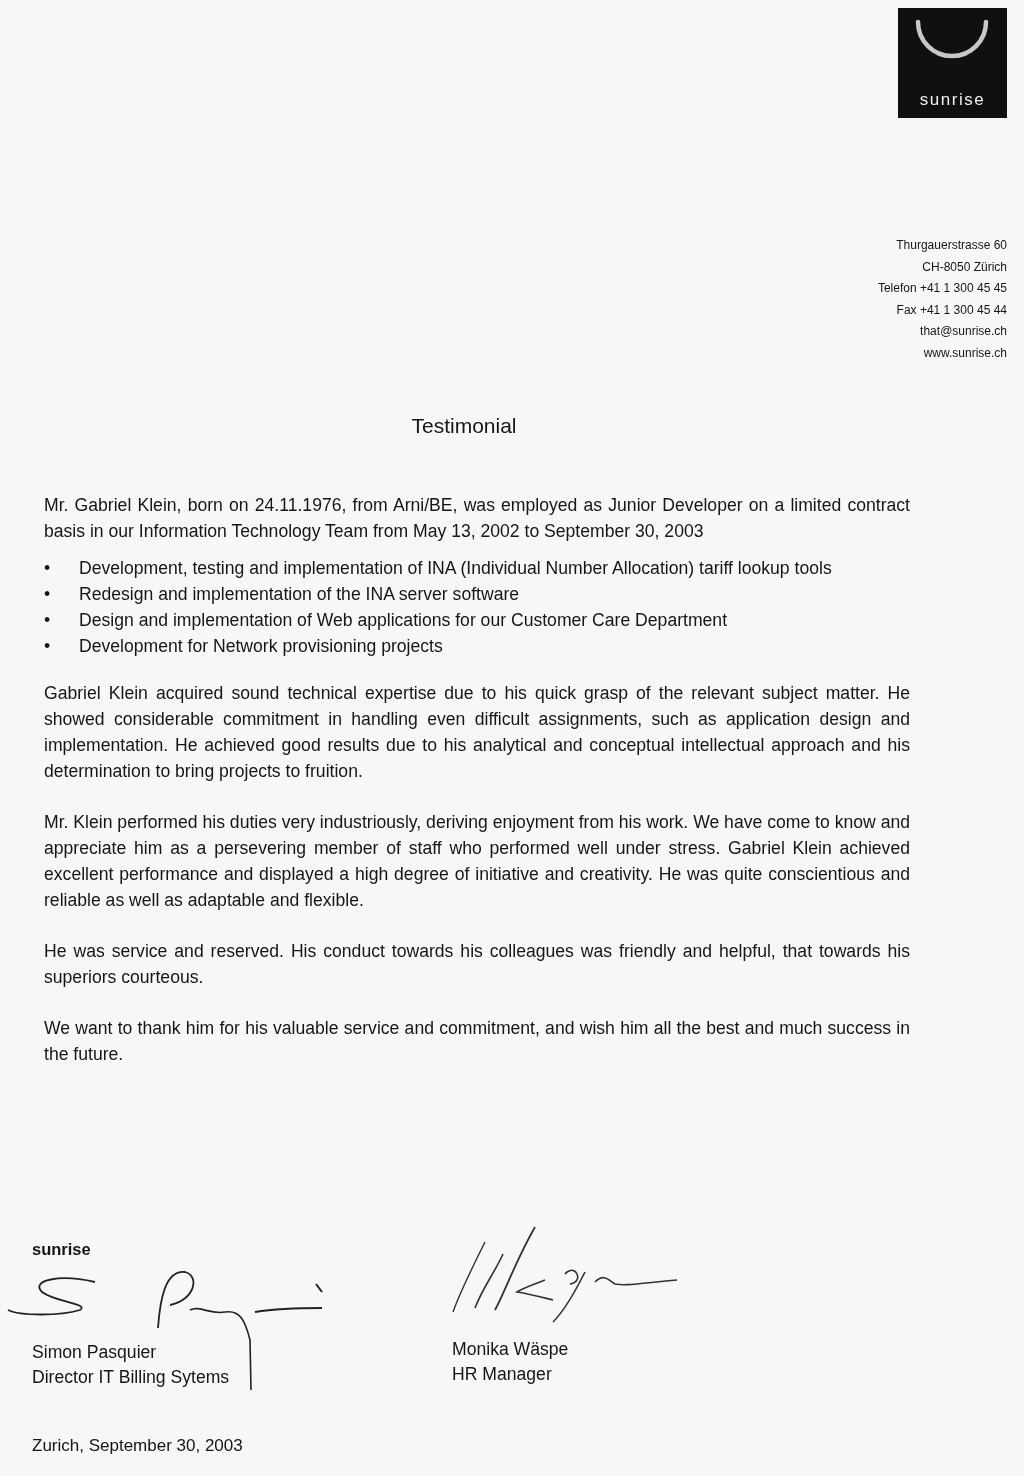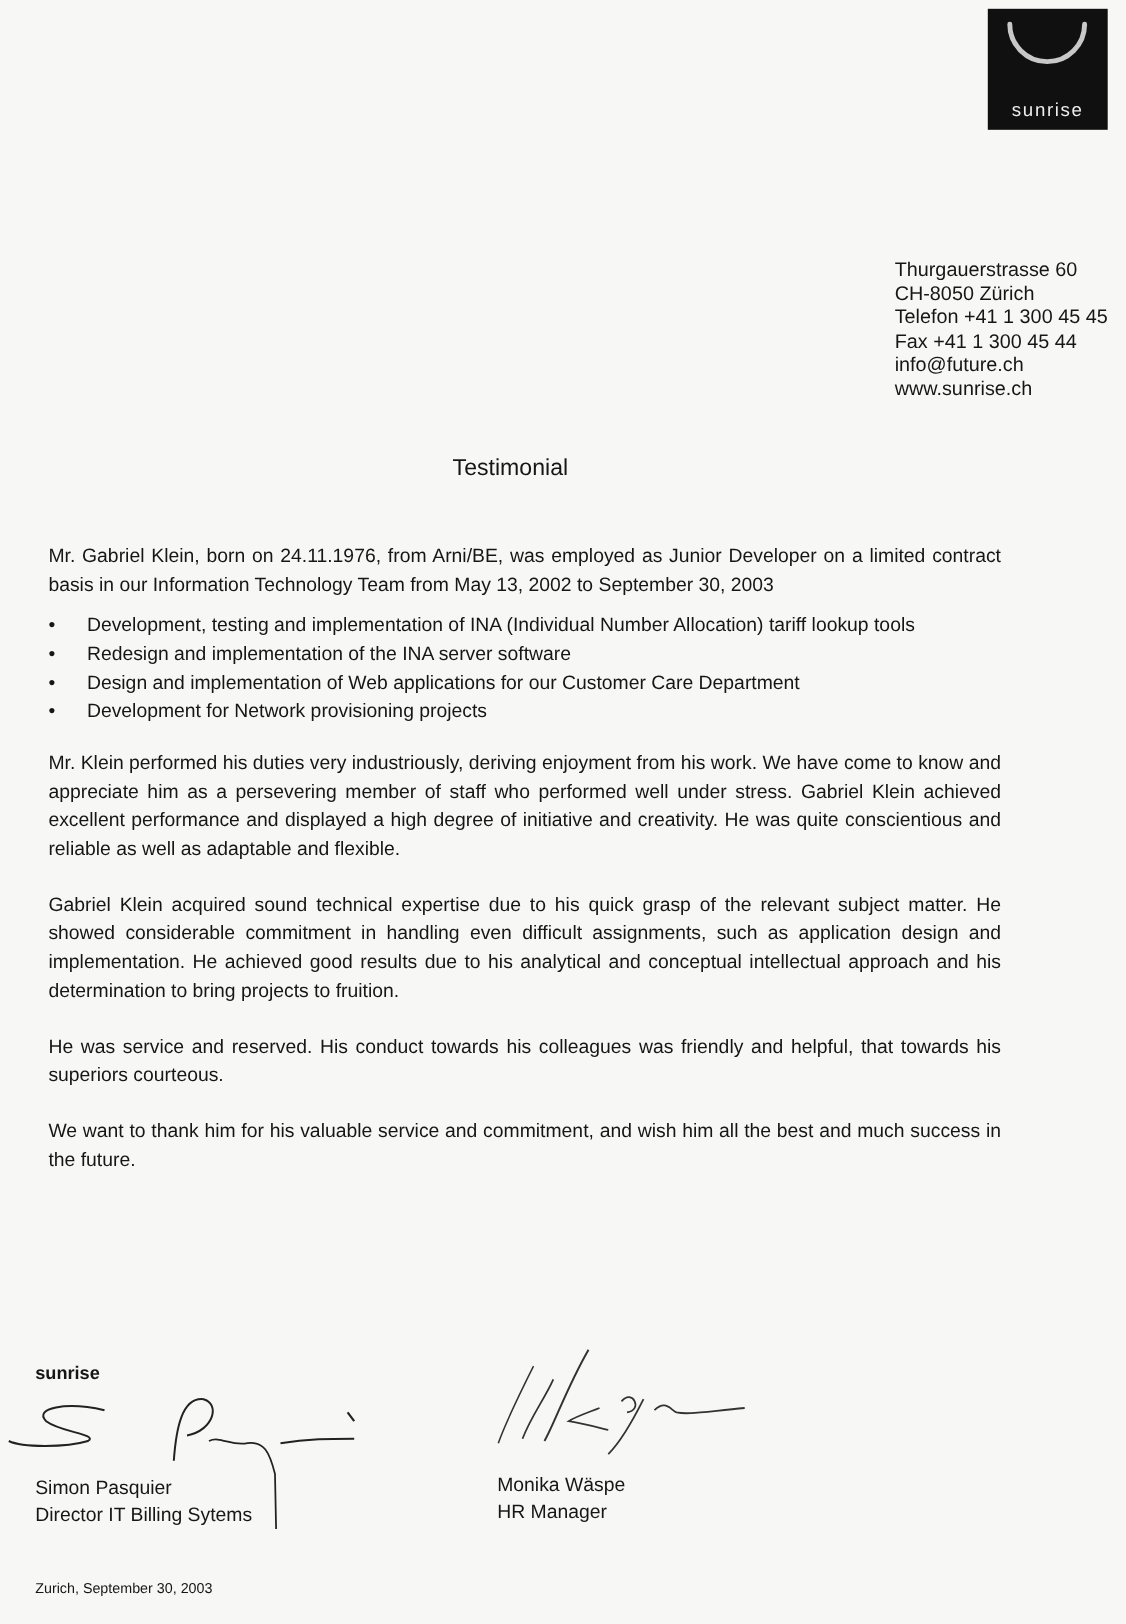--- a/index.html
+++ b/index.html
@@ -2,63 +2,63 @@
 <html><head>
 <meta charset="utf-8">
 <style>
   html, body { margin:0; padding:0; }
   body { width:1024px; height:1476px; background:#f7f7f5; position:relative; overflow:hidden;
          font-family:"Liberation Sans", sans-serif; color:#161616; }
   .logo { position:absolute; left:898px; top:8px; width:109px; height:110px; background:#101010; }
   .logo svg { position:absolute; left:0; top:0; }
   .logo-text { position:absolute; left:0; right:0; bottom:8px; text-align:center; color:#eee;
                font-size:17px; letter-spacing:1.5px; }
-  .address { position:absolute; right:17px; top:235px; text-align:left; font-size:18px; line-height:21.5px; }
+  .address { position:absolute; right:17px; top:235px; text-align:right; font-size:12px; line-height:21.5px; }
   .title { position:absolute; left:0; width:928px; top:414px; text-align:center; font-weight:normal; font-size:21px; }
   .body { position:absolute; left:44px; width:866px; top:492px; font-size:17.6px; line-height:26px; }
   .body p { margin:0 0 25px 0; text-align:justify; }
   .body ul { margin:-14px 0 21px 0; padding:0; list-style:none; }
   .body li { position:relative; padding-left:35px; }
   .body li::before { content:"•"; position:absolute; left:0; }
   .company { position:absolute; left:32px; top:1240px; font-weight:bold; font-size:16.5px; }
   .sig { position:absolute; font-size:17.6px; line-height:25px; }
-  .date { position:absolute; left:32px; top:1436px; font-size:13px; }
+  .date { position:absolute; left:32px; top:1436px; font-size:17px; }
   .sig-svg { position:absolute; }
 </style>
 </head>
 <body>
 
 <div class="logo">
   <svg width="109" height="80">
     <path d="M20 14 A34 34 0 0 0 88 14" fill="none" stroke="#c8c8c8" stroke-width="4.5" stroke-linecap="round"></path>
   </svg>
   <div class="logo-text">sunrise</div>
 </div>
 
 <div class="address">
   <div>Thurgauerstrasse 60</div>
   <div>CH-8050  Zürich</div>
   <div>Telefon +41 1 300 45 45</div>
   <div>Fax +41 1 300 45 44</div>
-  <div>info@future.ch</div>
+  <div>that@sunrise.ch</div>
   <div>www.sunrise.ch</div>
 </div>
 
 <div class="title">Testimonial</div>
 
 <div class="body">
   <p>Mr. Gabriel Klein, born on 24.11.1976, from Arni/BE, was employed as Junior Developer on a limited contract basis in our Information Technology Team from May 13, 2002 to September 30, 2003</p>
   <ul>
     <li>Development, testing and implementation of INA (Individual Number Allocation) tariff lookup tools</li>
     <li>Redesign and implementation of the INA server software</li>
     <li>Design and implementation of Web applications for our Customer Care Department</li>
     <li>Development for Network provisioning projects</li>
   </ul>
+  <p>Gabriel Klein acquired sound technical expertise due to his quick grasp of the relevant subject matter. He showed considerable commitment in handling even difficult assignments, such as application design and implementation. He achieved good results due to his analytical and conceptual intellectual approach and his determination to bring projects to fruition.</p>
   <p>Mr. Klein performed his duties very industriously, deriving enjoyment from his work. We have come to know and appreciate him as a persevering member of staff who performed well under stress. Gabriel Klein achieved excellent performance and displayed a high degree of initiative and creativity. He was quite conscientious and reliable as well as adaptable and flexible.</p>
-  <p>Gabriel Klein acquired sound technical expertise due to his quick grasp of the relevant subject matter. He showed considerable commitment in handling even difficult assignments, such as application design and implementation. He achieved good results due to his analytical and conceptual intellectual approach and his determination to bring projects to fruition.</p>
   <p>He was service and reserved. His conduct towards his colleagues was friendly and helpful, that towards his superiors courteous.</p>
   <p>We want to thank him for his valuable service and commitment, and wish him all the best and much success in the future.</p>
 </div>
 
 <div class="company">sunrise</div>
 
 <svg class="sig-svg" style="left:0;top:1260px" width="340" height="130">
   <path d="M95 22 C60 14 30 20 42 32 C55 42 90 44 80 50 C60 56 20 56 8 50" fill="none" stroke="#222" stroke-width="1.8"></path>
   <path d="M158 68 C160 40 165 10 185 12 C200 16 195 40 170 45" fill="none" stroke="#222" stroke-width="1.8"></path>
   <path d="M190 50 C200 45 210 55 225 52 C240 50 245 60 250 80 L251 130" fill="none" stroke="#222" stroke-width="1.6"></path>

